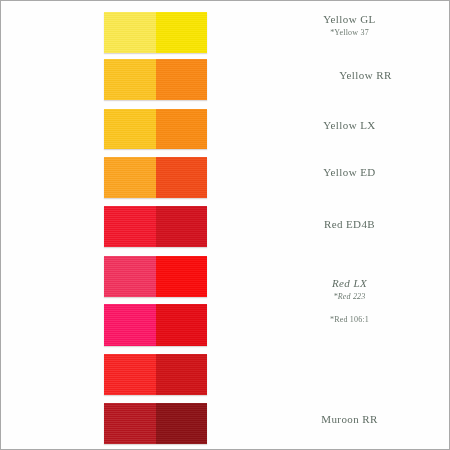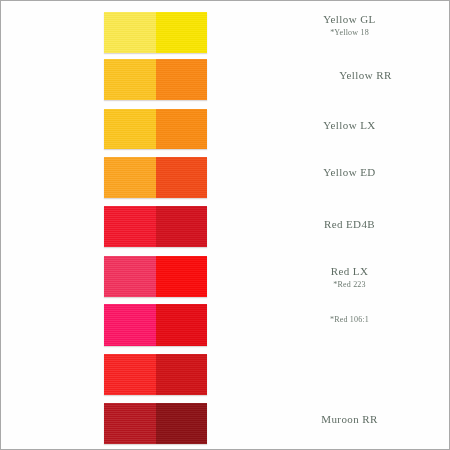--- a/index.html
+++ b/index.html
@@ -109,21 +109,21 @@
 <div id="page">
   <div id="inner">
     <div class="chart" id="chart">
         <div class="row" style="top: 0px;">
           <div class="swatch" style="top: 11px; height: 41px; left: 103px; width: 103px;">
             <div class="half left" style="background: rgb(250, 232, 75);"></div>
             <div class="half right" style="background: rgb(249, 229, 0);"></div>
           </div>
           <div class="labels" style="top: 12px; left: 256px; width: 185px;">
             <div class="label-main">Yellow GL</div>
-            <div class="label-sub">*Yellow 18</div>
+            <div class="label-sub">*Yellow 37</div>
           </div>
         </div>
         <div class="row" style="top: 0px;">
           <div class="swatch" style="top: 58px; height: 41px; left: 103px; width: 103px;">
             <div class="half left" style="background: rgb(251, 194, 31);"></div>
             <div class="half right" style="background: rgb(249, 135, 19);"></div>
           </div>
           <div class="labels" style="top: 68px; left: 272px; width: 185px;">
             <div class="label-main">Yellow RR</div>
           </div>
@@ -153,21 +153,21 @@
           </div>
           <div class="labels" style="top: 217px; left: 256px; width: 185px; text-align: center;">
             <div class="label-main">Red ED4B</div>
           </div>
         </div>
         <div class="row" style="top: 0px;">
           <div class="swatch" style="top: 255px; height: 41px; left: 103px; width: 103px;">
             <div class="half left" style="background: rgb(240, 48, 91);"></div>
             <div class="half right" style="background: rgb(250, 10, 10);"></div>
           </div>
-          <div class="labels" style="top: 264px; left: 256px; width: 185px;">
+          <div class="labels" style="top: 276px; left: 256px; width: 185px; font-style: italic;">
             <div class="label-main">Red LX</div>
             <div class="label-sub">*Red 223</div>
           </div>
         </div>
         <div class="row" style="top: 0px;">
           <div class="swatch" style="top: 303px; height: 42px; left: 103px; width: 103px;">
             <div class="half left" style="background: rgb(251, 19, 99);"></div>
             <div class="half right" style="background: rgb(229, 10, 19);"></div>
           </div>
           <div class="labels" style="top: 312px; left: 256px; width: 185px;">

